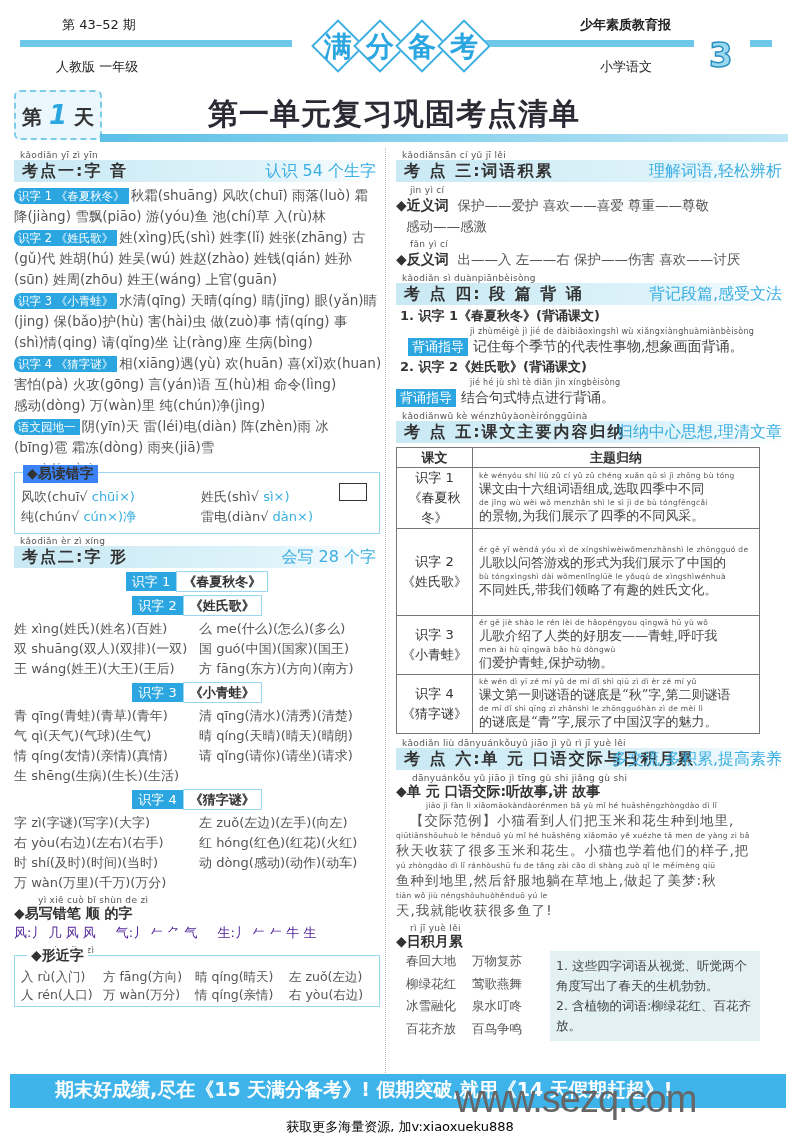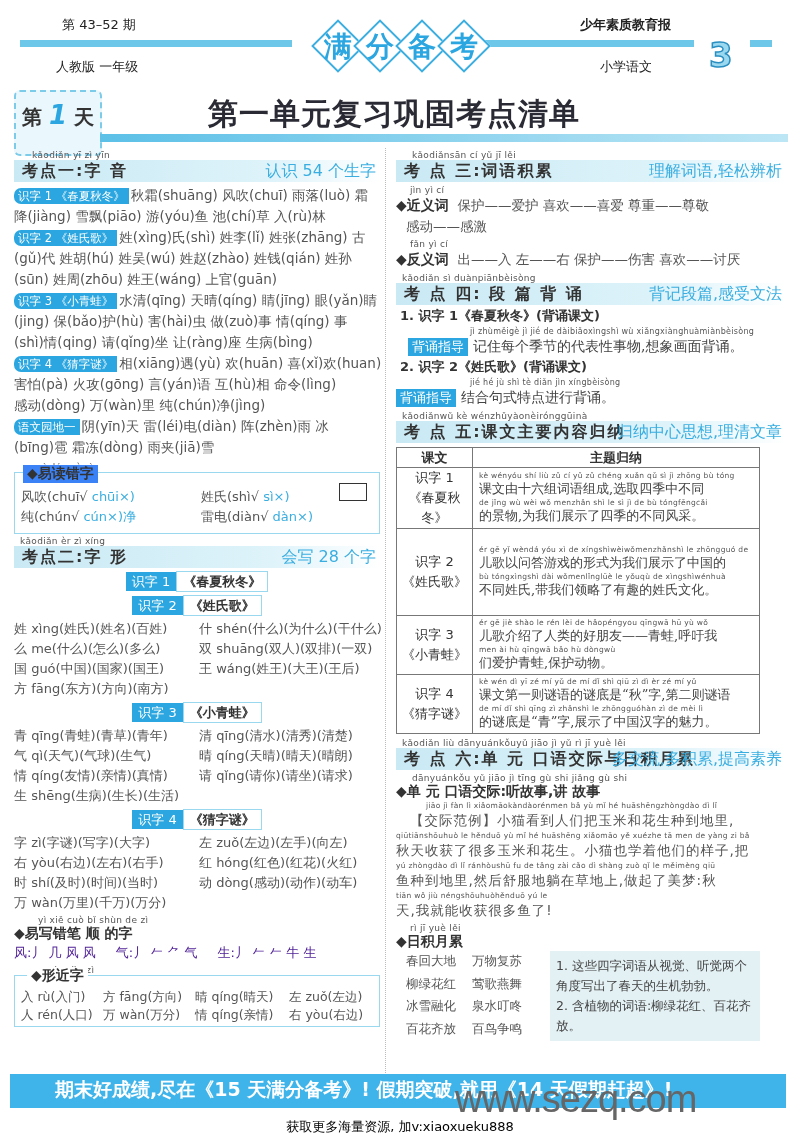--- a/index.html
+++ b/index.html
@@ -3,21 +3,21 @@
 <meta charset="utf-8">
 <style>
 *{box-sizing:border-box;margin:0;padding:0}
 body{width:800px;height:1148px;background:#fff;font-family:"DejaVu Sans","Liberation Sans",sans-serif;color:#333;position:relative;overflow:hidden}
 .abs{position:absolute}
 .hdr-line{position:absolute;height:7px;background:#6cc7e8}
 .hdr-small{font-size:13px;color:#222;position:absolute}
 .diam{position:absolute;width:38px;height:38px;top:27px;transform:rotate(45deg);border:2px solid #3aaee0;background:#fff}
 .diam-txt{position:absolute;top:28px;width:46px;text-align:center;font-size:28px;font-weight:bold;color:#2ba6e0}
 .pagenum{position:absolute;left:709px;top:35px;font-size:34px;font-weight:bold;color:#9ad8f0;-webkit-text-stroke:1.5px #2a8fc0}
-.daybox{position:absolute;left:14px;top:90px;width:88px;height:66px;border:2px dashed #7ccbe9;background:#eaf7fd;border-radius:6px;text-align:center;font-size:20px;font-weight:bold;color:#333;line-height:46px}
+.daybox{position:absolute;left:14px;top:90px;width:88px;height:50px;border:2px dashed #7ccbe9;background:#eaf7fd;border-radius:6px;text-align:center;font-size:20px;font-weight:bold;color:#333;line-height:46px}
 .daybox b{color:#2ba6e0;font-style:italic;font-size:26px}
 .title{position:absolute;left:208px;top:94px;font-size:30px;font-weight:bold;color:#2a2a35;letter-spacing:1px}
 .title-bar{position:absolute;left:100px;top:134px;width:688px;height:8px;background:linear-gradient(90deg,#5cc0e7,#bde6f5)}
 .py{font-size:9px;color:#555;white-space:nowrap;letter-spacing:0.3px}
 .sec{position:relative;height:22px;background:linear-gradient(90deg,#c9e9f4 0%,#def3fa 70%,#fff 100%);font-size:16px;font-weight:bold;color:#333;line-height:22px;padding-left:8px;letter-spacing:2px}
 .sec .tag{position:absolute;right:4px;top:0;font-size:16px;color:#3aaee0;font-weight:normal;letter-spacing:0}
 .col{position:absolute}
 .line{font-size:13.5px;line-height:21px;color:#555;white-space:nowrap}
 .lbl{display:inline-block;background:#2ba6e0;color:#fff;font-size:11.5px;padding:0 4px;border-radius:7px 0 0 7px;line-height:16px;margin-right:2px}
 .sub{width:100%;text-align:center;margin:3px 0}
@@ -63,21 +63,21 @@
 
 <div class="daybox">
   <span>第</span> <b>1</b> <span>天</span>
 </div>
 <div class="title">第一单元复习巩固考点清单</div>
 <div class="title-bar"></div>
 
 <div class="dots"></div>
 
 <div class="col" style="left:14px;top:150px;width:366px">
-  <div class="py" style="margin-left:18px">kǎodiǎn yī   zì  yīn</div>
+  <div class="py" style="margin-left:6px">kǎodiǎn yī   zì  yīn</div>
   <div class="sec"><span>考点一:字 音</span><span class="tag">认识 54 个生字</span></div>
 
   <div style="margin-top:3px">
     <div class="line"><span class="lbl">识字 1 《春夏秋冬》</span><span>秋霜(shuāng)  风吹(chuī)  雨落(luò)  霜</span></div>
     <div class="line">降(jiàng)  雪飘(piāo)  游(yóu)鱼  池(chí)草  入(rù)林</div>
     <div class="line"><span class="lbl">识字 2 《姓氏歌》</span><span>姓(xìng)氏(shì)  姓李(lǐ)  姓张(zhāng)  古</span></div>
     <div class="line">(gǔ)代  姓胡(hú)  姓吴(wú)  姓赵(zhào)  姓钱(qián)  姓孙</div>
     <div class="line">(sūn)  姓周(zhōu)  姓王(wáng)  上官(guān)</div>
     <div class="line"><span class="lbl">识字 3 《小青蛙》</span><span>水清(qīng)  天晴(qíng)  睛(jīng)  眼(yǎn)睛</span></div>
     <div class="line">(jing)  保(bǎo)护(hù)  害(hài)虫  做(zuò)事  情(qíng)  事</div>
@@ -101,21 +101,20 @@
     <div style="position:absolute;right:12px;top:10px;width:28px;height:18px;border:1.5px solid #333"></div>
   </div>
 
   <div class="py" style="margin:2px 0 0 6px">kǎodiǎn èr    zì  xíng</div>
   <div class="sec"><span>考点二:字 形</span><span class="tag">会写 28 个字</span></div>
 
   <div class="sub"><span class="a">识字 1</span><span class="b">《春夏秋冬》</span></div>
   <div class="sub"><span class="a">识字 2</span><span class="b">《姓氏歌》</span></div>
   <div class="grid2" style="margin-left:0">
     <div>姓 xìng(姓氏)(姓名)(百姓)</div>
-      <div>什 shén(什么)(为什么)(干什么)</div>
     <div>么 me(什么)(怎么)(多么)</div>
       <div>双 shuāng(双人)(双排)(一双)</div>
     <div>国 guó(中国)(国家)(国王)</div>
       <div>王 wáng(姓王)(大王)(王后)</div>
     <div>方 fāng(东方)(方向)(南方)</div>
       <div></div>
   </div>
   <div class="sub"><span class="a">识字 3</span><span class="b">《小青蛙》</span></div>
   <div class="grid2" style="margin-left:0">
     <div>青 qīng(青蛙)(青草)(青年)</div>
@@ -157,21 +156,21 @@
         <div>左 zuǒ(左边)</div>
       <div>人 rén(人口)</div>
         <div>万 wàn(万分)</div>
         <div>情 qíng(亲情)</div>
         <div>右 yòu(右边)</div>
     </div>
   </div>
 </div>
 
 <div class="col" style="left:396px;top:150px;width:390px">
-  <div class="py" style="margin-left:16px">kǎodiǎnsān   cí yǔ  jī  lěi</div>
+  <div class="py" style="margin-left:6px">kǎodiǎnsān   cí yǔ  jī  lěi</div>
   <div class="sec"><span>考 点 三:词语积累</span><span class="tag">理解词语,轻松辨析</span></div>
   <div class="py" style="margin:3px 0 0 14px">jìn yì cí</div>
   <div class="line"><span class="bullet">◆近义词</span>&nbsp;&nbsp;<span>保护——爱护  喜欢——喜爱  尊重——尊敬</span></div>
   <div class="line" style="padding-left:10px">感动——感激</div>
   <div class="py" style="margin:2px 0 0 14px">fǎn yì cí</div>
   <div class="line"><span class="bullet">◆反义词</span>&nbsp;&nbsp;<span>出——入  左——右  保护——伤害  喜欢——讨厌</span></div>
 
   <div class="py" style="margin:3px 0 0 6px">kǎodiǎn sì   duànpiānbèisòng</div>
   <div class="sec"><span>考 点 四: 段 篇 背 诵</span><span class="tag">背记段篇,感受文法</span></div>
   <div style="font-size:13px;font-weight:bold;line-height:22px;margin-left:4px">1. 识字 1《春夏秋冬》(背诵课文)</div>

